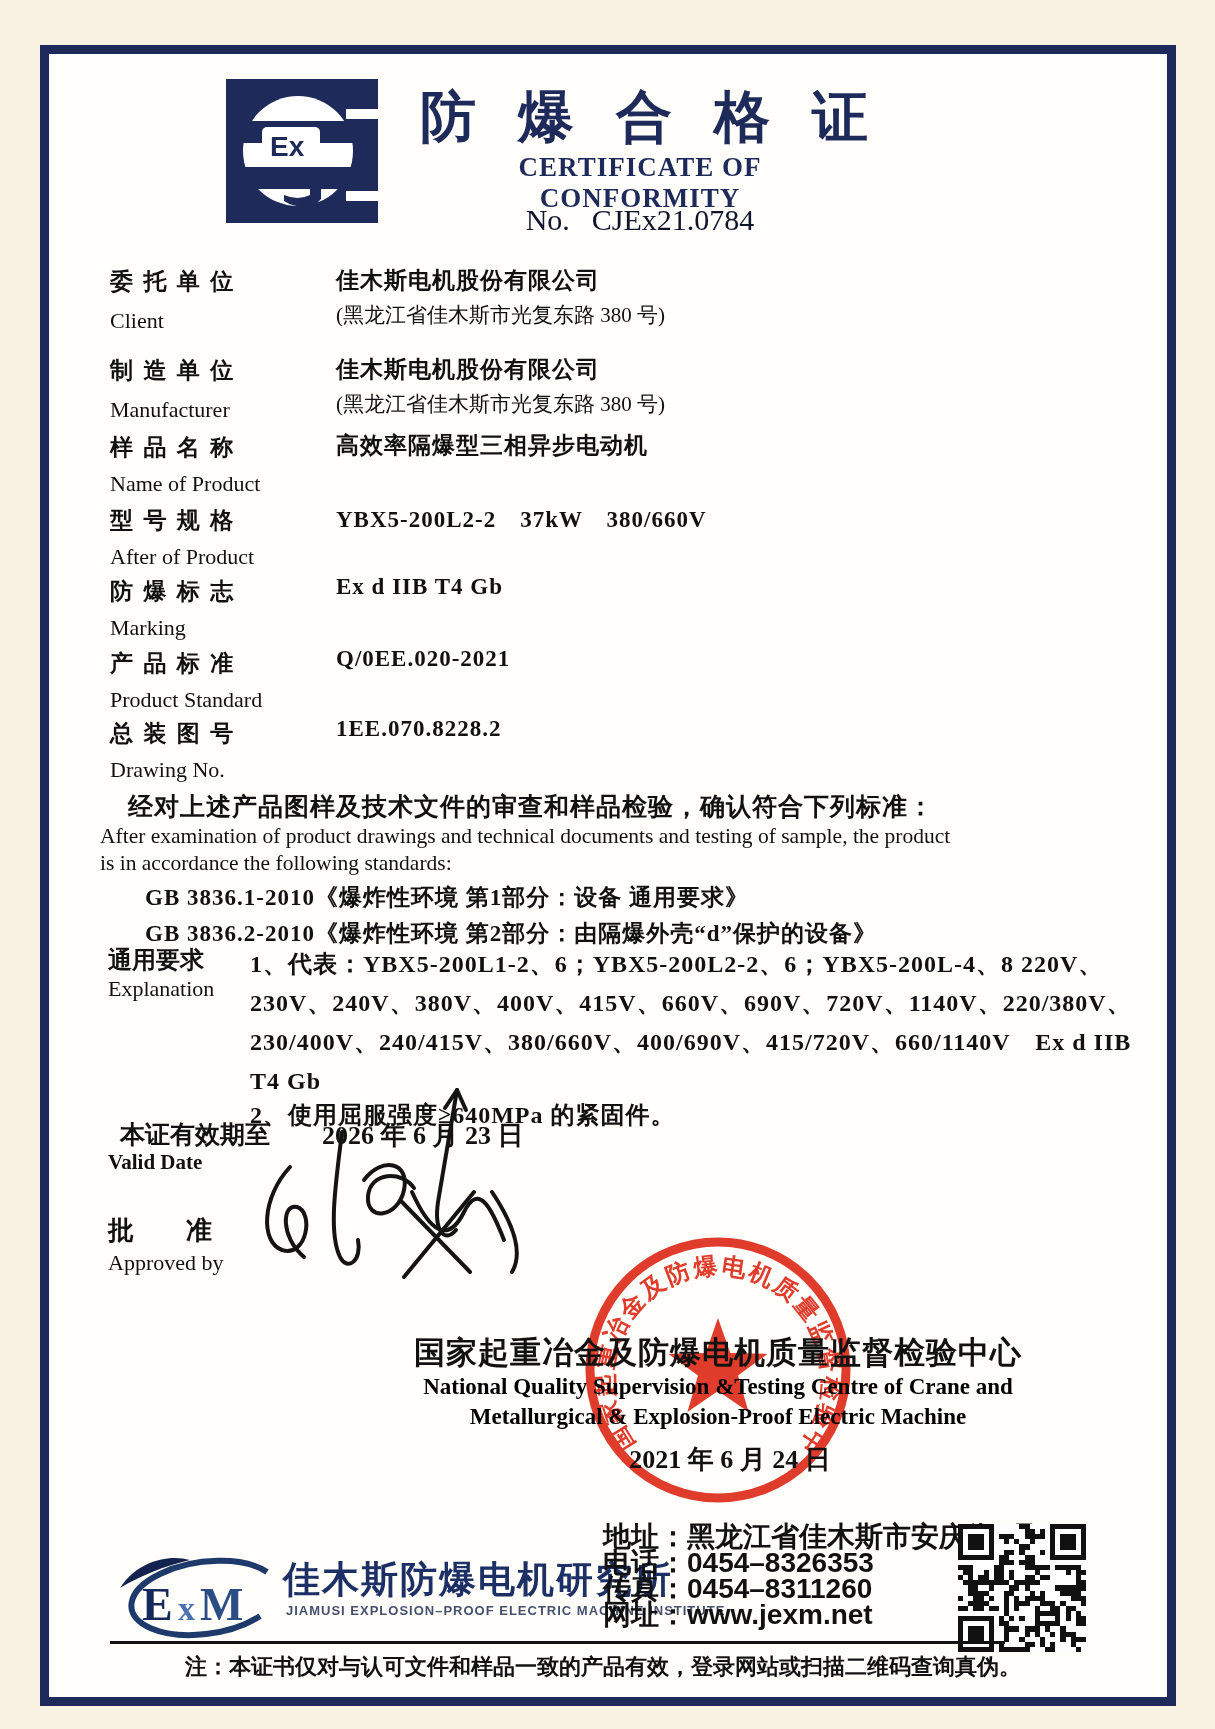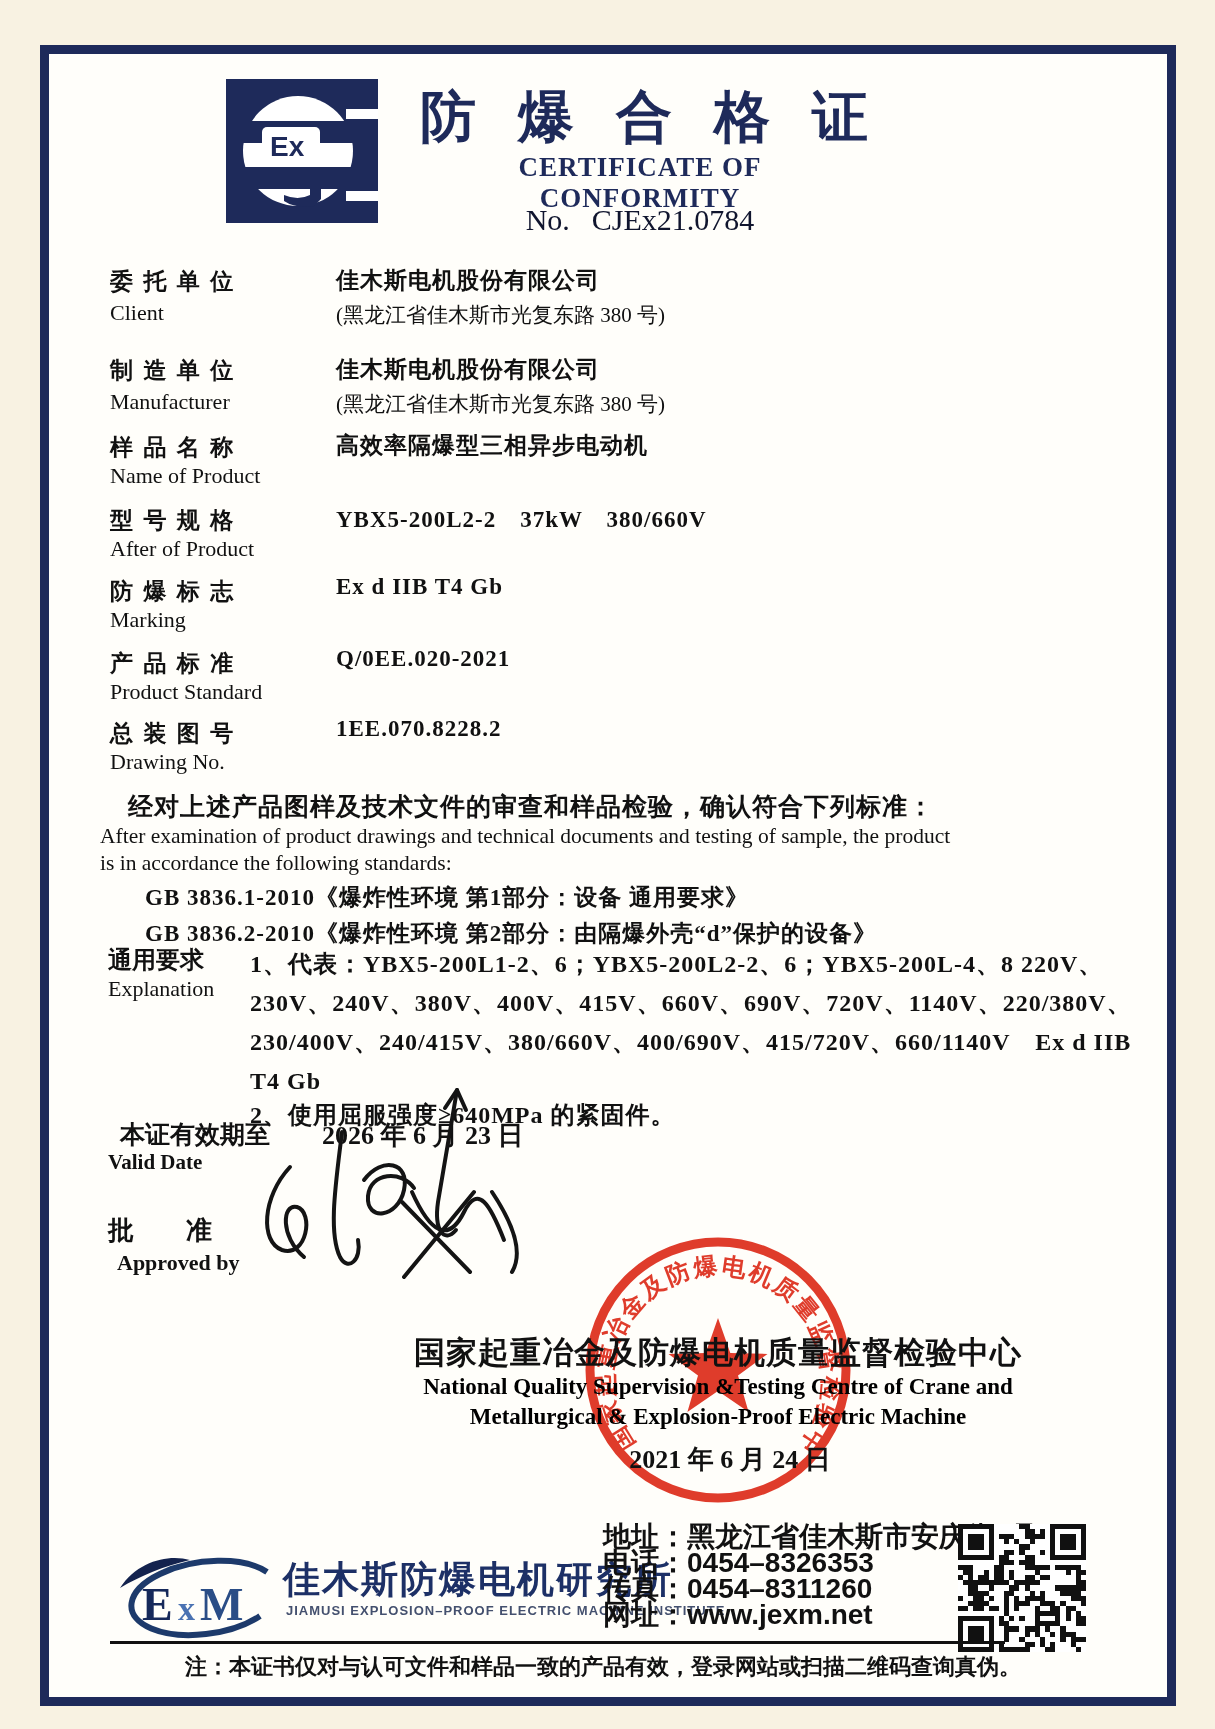--- a/index.html
+++ b/index.html
@@ -6,21 +6,21 @@
   body{background:#f8f2e2;font-family:"Liberation Sans",sans-serif;}
   .page{position:relative;width:1215px;height:1729px;background:#f8f2e2;overflow:hidden;}
   .abs{position:absolute;}
   .frame{left:40px;top:45px;width:1118px;height:1643px;border:9px solid #1e2a5a;background:#fffefa;}
   .cnb{font-family:"Liberation Sans",sans-serif;font-weight:bold;color:#111;}
   .ser{font-family:"Liberation Serif",serif;color:#111;}
   .title{font-family:"Liberation Serif",serif;font-weight:bold;font-size:56px;letter-spacing:14px;color:#1e2a5a;white-space:nowrap;}
   .subtitle{font-family:"Liberation Serif",serif;font-weight:bold;font-size:27px;letter-spacing:1px;color:#1e2a5a;}
   .certno{font-family:"Liberation Serif",serif;font-size:30px;color:#10152e;}
   .flabel{font-size:23px;letter-spacing:2px;white-space:nowrap;}
-  .flen{font-size:22px;white-space:nowrap;}
+  .flen{font-size:22px;white-space:nowrap;margin-top:8px;}
   .fval{font-size:23px;font-weight:bold;white-space:nowrap;letter-spacing:1px;}
   .fsub{font-size:21px;white-space:nowrap;}
   .stmt-cn{font-size:25px;letter-spacing:1px;white-space:nowrap;margin-left:28px;}
   .stmt-en{font-size:21.5px;white-space:nowrap;}
   .std{font-size:23px;font-weight:bold;white-space:nowrap;letter-spacing:1px;}
   .expl{font-size:24px;font-weight:bold;line-height:40px;white-space:nowrap;letter-spacing:1px;}
   .center-cn{font-size:31px;letter-spacing:1px;white-space:nowrap;}
   .center-en{font-family:"Liberation Serif",serif;font-weight:bold;font-size:23px;white-space:nowrap;}
   .contact-line{font-size:28px;font-weight:bold;color:#111;white-space:nowrap;line-height:26px;}
   .note{font-size:22px;font-weight:bold;white-space:nowrap;}
@@ -96,21 +96,21 @@
   <div class="abs ser expl" style="left:250px;top:983px;">230V、240V、380V、400V、415V、660V、690V、720V、1140V、220/380V、</div>
   <div class="abs ser expl" style="left:250px;top:1022px;">230/400V、240/415V、380/660V、400/690V、415/720V、660/1140V　Ex d IIB</div>
   <div class="abs ser expl" style="left:250px;top:1061px;">T4 Gb</div>
   <div class="abs ser expl" style="left:250px;top:1095px;">2、使用屈服强度≥640MPa 的紧固件。</div>
 
   <div class="abs cnb" style="left:108px;top:1118px;font-size:25px;margin-left:12px;">本证有效期至</div>
   <div class="abs cnb" style="left:108px;top:1150px;font-size:21px;font-family:'Liberation Serif',serif;">Valid Date</div>
   <div class="abs ser" style="left:322px;top:1118px;font-size:26px;font-weight:bold;">2026 年 6 月 23 日</div>
 
   <div class="abs cnb" style="left:108px;top:1213px;font-size:26px;">批　　准</div>
-  <div class="abs ser" style="left:108px;top:1250px;font-size:22px;font-weight:bold;margin-left:9px;">Approved by</div>
+  <div class="abs ser" style="left:108px;top:1250px;font-size:22px;font-weight:normal;">Approved by</div>
 
   <div class="abs" style="left:252px;top:1072px;width:310px;height:245px;">
     <svg width="310" height="245" viewBox="0 0 310 245">
       <g fill="none" stroke="#141414" stroke-width="4" stroke-linecap="round">
         <path d="M38 95 C 10 125 8 170 30 178 C 55 186 62 140 45 135 C 30 131 28 165 52 185"></path>
         <path d="M90 60 C 84 110 76 160 88 185 C 96 200 110 188 106 168"></path>
         <path d="M112 108 C 130 84 158 90 152 118 C 146 146 114 150 116 124 C 118 100 150 98 162 116"></path>
         <path d="M205 18 L 186 130 C 182 158 192 172 204 158"></path>
         <path d="M205 18 L 193 36 M205 18 L 214 38"></path>
         <path d="M160 120 C 178 160 196 172 212 140 C 226 112 238 132 252 168"></path>

